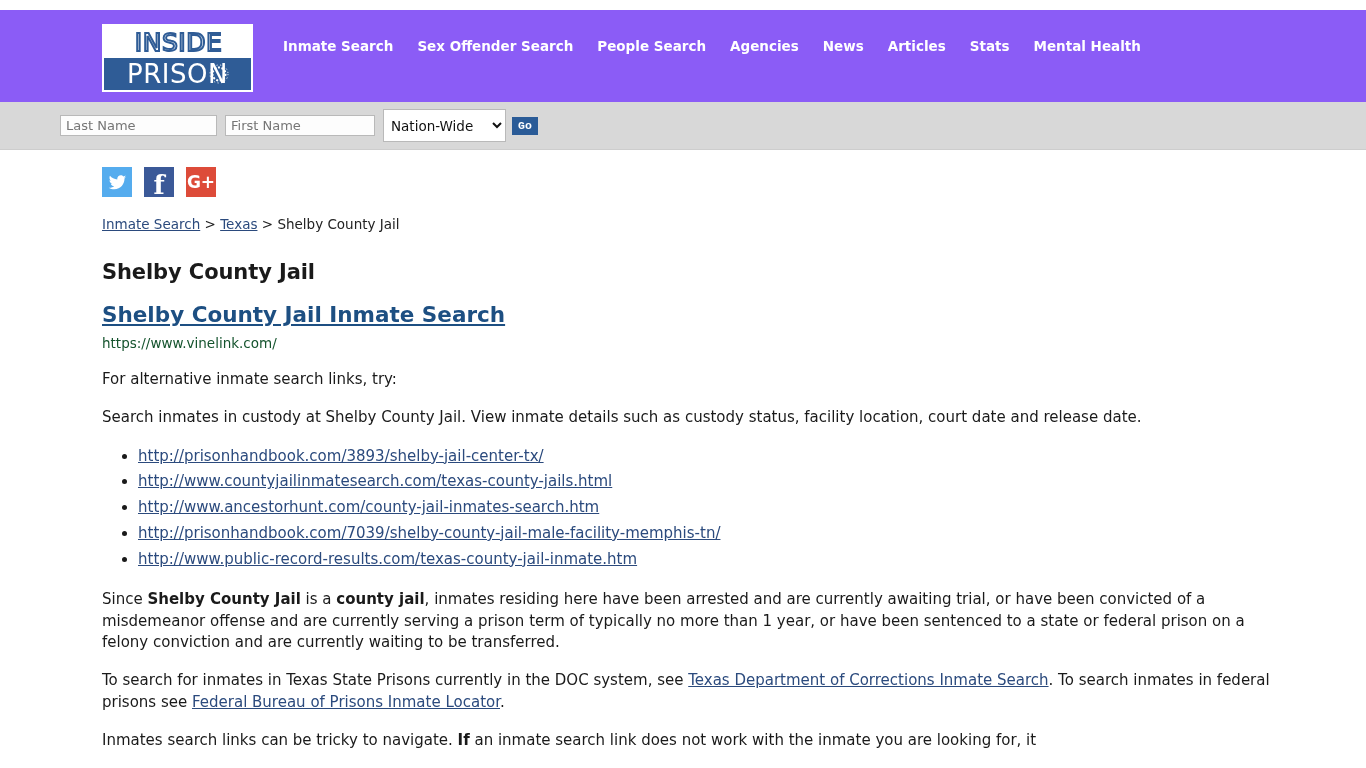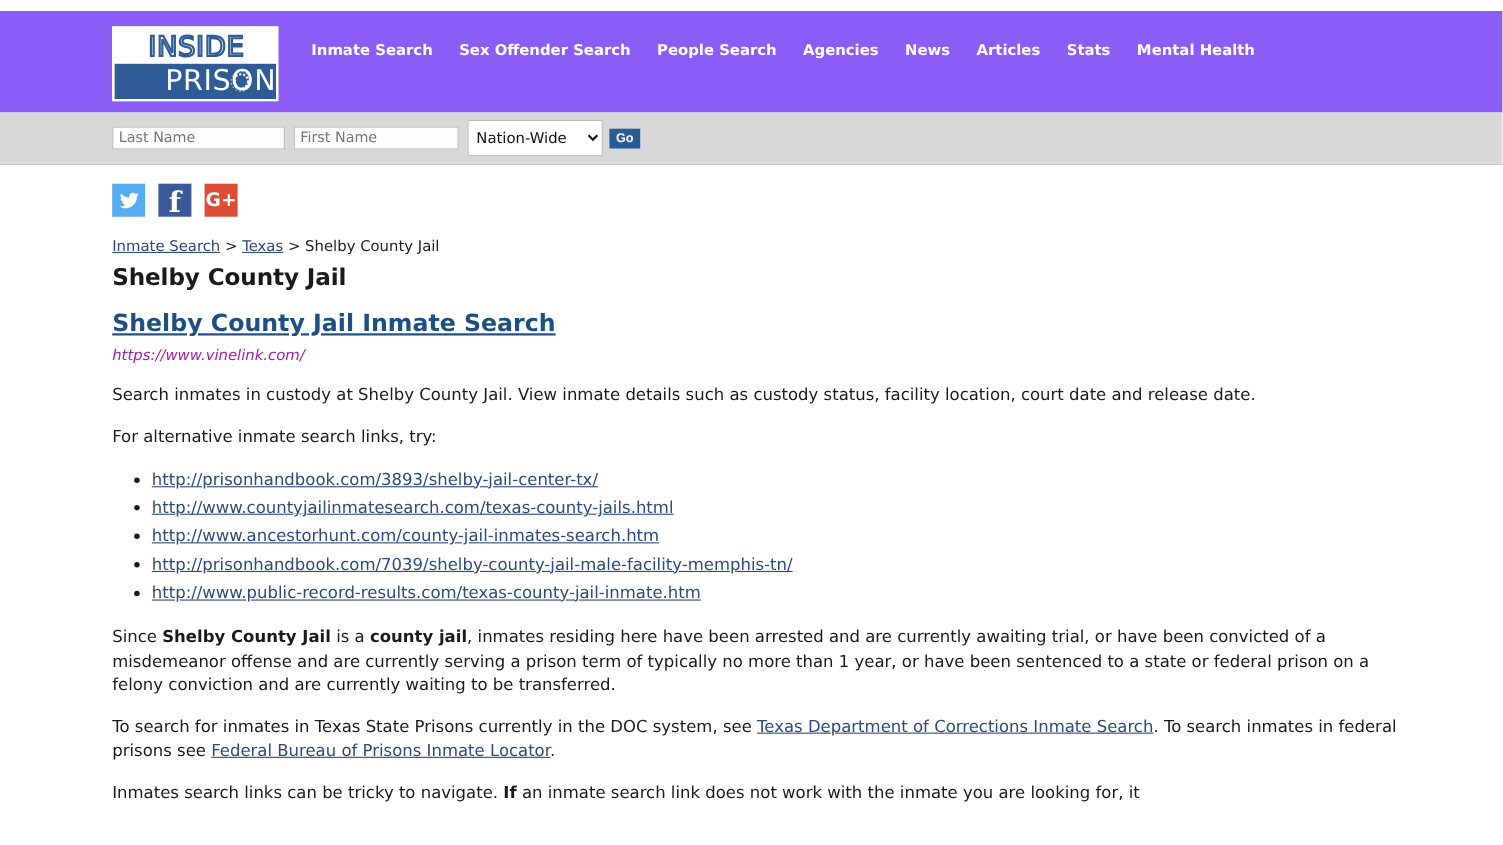--- a/index.html
+++ b/index.html
@@ -48,21 +48,21 @@
     background: #ffffff;
     display: flex;
     align-items: center;
     justify-content: center;
   }
   .logo-bottom {
     flex: 0 0 50%;
     background: #2f5c96;
     display: flex;
     align-items: center;
-    justify-content: flex-end;
+    justify-content: center;
     position: relative;
   }
   .logo-word-top {
     font-family: "DejaVu Sans", "Liberation Sans", sans-serif;
     font-size: 25px;
     font-weight: 400;
     letter-spacing: 0.5px;
     color: #ffffff;
     -webkit-text-stroke: 2px #2f5c96;
     line-height: 1;
@@ -100,21 +100,21 @@
     text-decoration: none;
     white-space: nowrap;
   }
 
   
   .search-bar {
     height: 48px;
     background: #d8d8d8;
     display: flex;
     align-items: center;
-    padding-left: 102px;
+    padding-left: 60px;
     box-sizing: border-box;
     border-bottom: 1px solid #cdcdcd;
   }
   .search-bar input[type="text"] {
     height: 21px;
     border: 1px solid #b9b9b9;
     background: #fdfdfd;
     font-family: "DejaVu Sans", "Liberation Sans", sans-serif;
     font-size: 13px;
     color: #333;
@@ -140,21 +140,21 @@
     margin-left: 6px;
     background: #2a5b97;
     color: #ffffff;
     font-size: 11.5px;
     font-weight: bold;
     border: none;
     height: 18px;
     padding: 0 6px;
     line-height: 18px;
     cursor: pointer;
-    font-family: Liberation Sans, sans-serif;
+    font-family: Liberation Mono, monospace;
   }
 
   
   .content {
     padding-left: 102px;
     padding-right: 86px;
     padding-top: 17px;
   }
 
   .social-row {
@@ -184,21 +184,21 @@
   .gp-glyph {
     font-family: "DejaVu Sans", "Liberation Sans", sans-serif;
     font-size: 17px;
     font-weight: bold;
     line-height: 1;
   }
 
   .breadcrumb {
     font-size: 13.5px;
     color: #222;
-    margin-bottom: 8px;
+    margin-bottom: 28px;
   }
   .breadcrumb a {
     color: #2b4a7d;
     text-decoration: underline;
   }
   .breadcrumb .sep { color: #222; }
   .breadcrumb .current { color: #222; }
 
   h1.page-title {
     font-size: 21px;
@@ -212,23 +212,22 @@
     font-size: 21.5px;
     font-weight: bold;
     color: #1d4f82;
     text-decoration: underline;
     display: inline-block;
     margin-bottom: 8px;
   }
 
   .url-display {
     font-size: 13.5px;
-    color: #a21caf;
+    color: #14532d;
     margin: 0 0 18px 0;
-    font-style: italic;
   }
 
   p.body-text {
     font-size: 15px;
     line-height: 1.42;
     margin: 0 0 17px 0;
     color: #1a1a1a;
   }
   p.body-text a {
     color: #2b4a7d;
@@ -330,23 +329,23 @@
     <span class="sep">&gt;</span>
     <span class="current">Shelby County Jail</span>
   </div>
 
   <h1 class="page-title">Shelby County Jail</h1>
 
   <a class="primary-link" href="#">Shelby County Jail Inmate Search</a>
 
   <p class="url-display">https://www.vinelink.com/</p>
 
+  <p class="body-text">For alternative inmate search links, try:</p>
+
   <p class="body-text">Search inmates in custody at Shelby County Jail. View inmate details such as custody status, facility location, court date and release date.</p>
-
-  <p class="body-text">For alternative inmate search links, try:</p>
 
   <ul class="link-list">
     <li><a href="#">http://prisonhandbook.com/3893/shelby-jail-center-tx/</a></li>
     <li><a href="#">http://www.countyjailinmatesearch.com/texas-county-jails.html</a></li>
     <li><a href="#">http://www.ancestorhunt.com/county-jail-inmates-search.htm</a></li>
     <li><a href="#">http://prisonhandbook.com/7039/shelby-county-jail-male-facility-memphis-tn/</a></li>
     <li><a href="#">http://www.public-record-results.com/texas-county-jail-inmate.htm</a></li>
   </ul>
 
 

